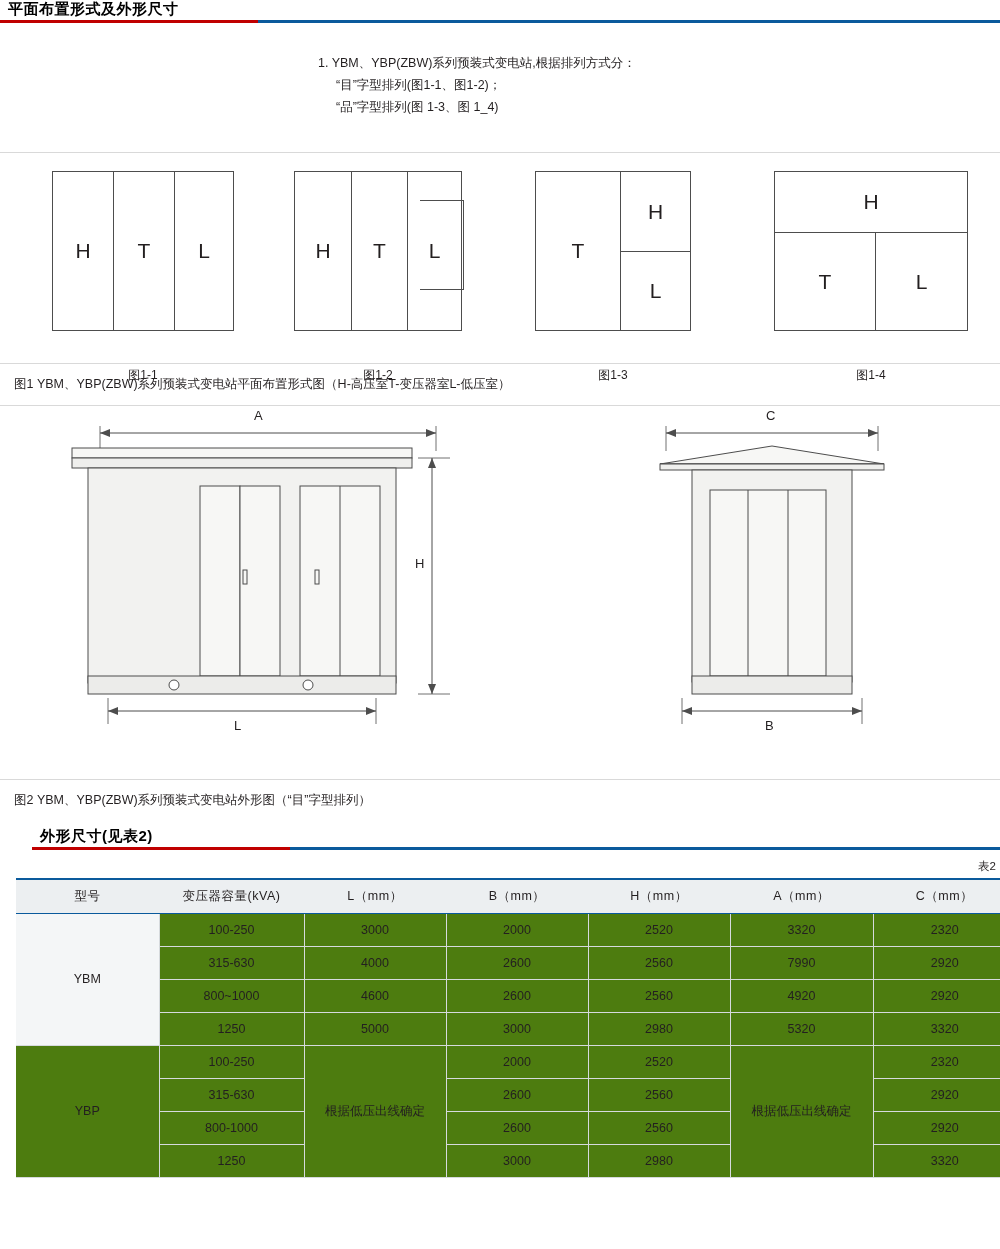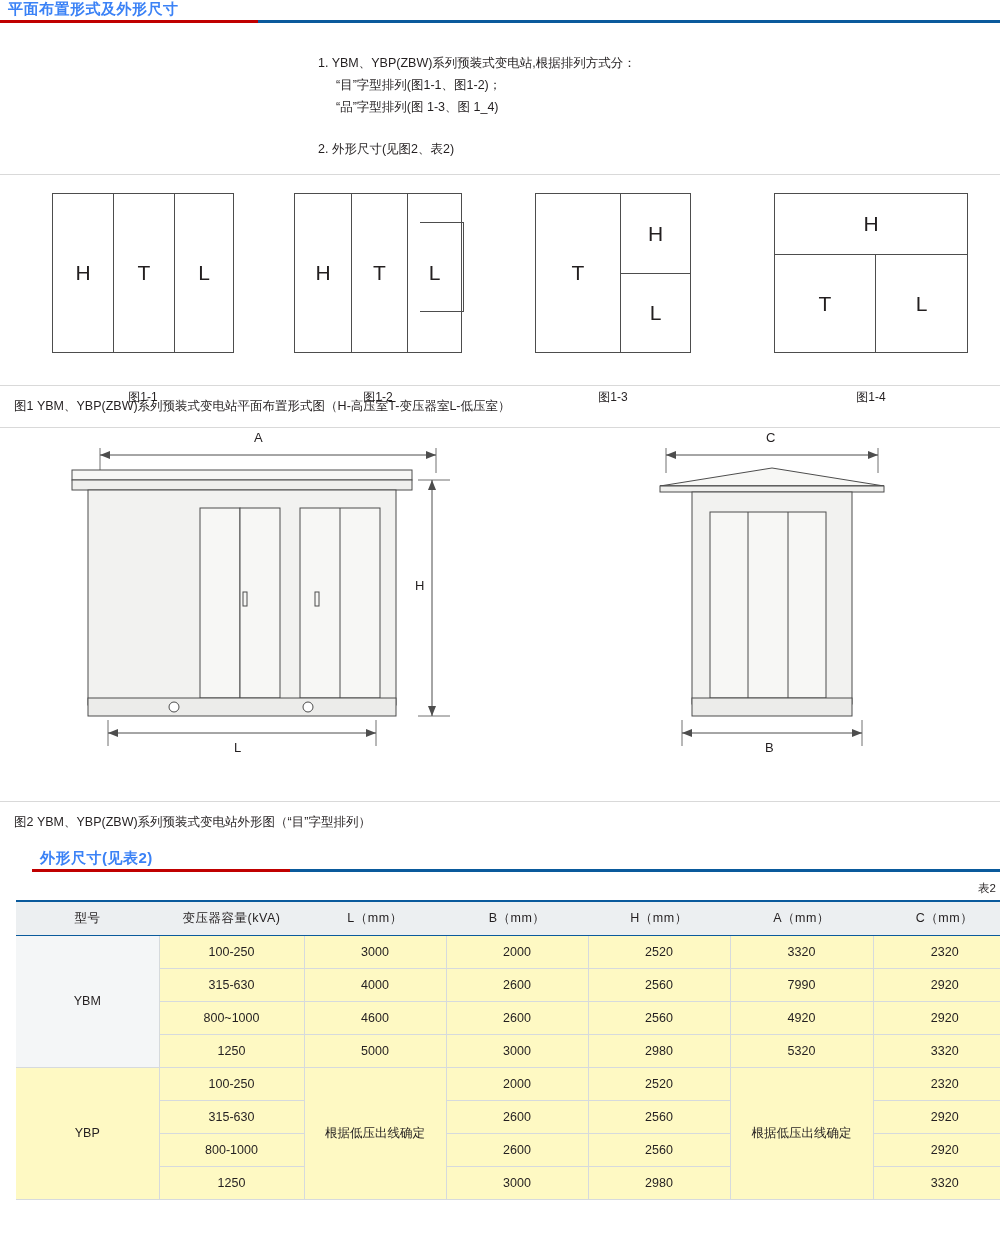--- a/index.html
+++ b/index.html
@@ -18,21 +18,21 @@
   .section-head {
     position: relative;
     height: 26px;
   }
   .section-head .title {
     position: absolute;
     left: 8px;
     top: 0px;
     font-size: 15px;
     font-weight: bold;
-    color: #3b82f6;
+    color: #000000;
     letter-spacing: 0.5px;
   }
   .rule-red {
     position: absolute;
     left: 0;
     top: 20px;
     width: 258px;
     height: 3px;
     background: #c00000;
   }
@@ -139,21 +139,21 @@
     border-bottom: 1px solid #0a5a9c;
     font-weight: normal;
     height: 34px;
     color: #231f20;
     letter-spacing: 0.5px;
   }
   tbody td {
     border: 1px solid #d6dadd;
     text-align: center;
     height: 33px;
-    background: #fef9c3;
+    background: #4d7c0f;
   }
   tbody td.model {
     border-left: none;
   }
   tbody tr td:first-child { border-left: none; }
   tbody tr td:last-child { border-right: none; }
   thead tr th:first-child { border-left: none; }
   thead tr th:last-child { border-right: none; }
   .grp-sep td { border-top: 1px solid #0a5a9c; }
   .alt { background: #f4f6f7 !important; }
@@ -165,21 +165,20 @@
   <div class="title">平面布置形式及外形尺寸</div>
   <div class="rule-red"></div>
   <div class="rule-blue"></div>
 </div>
 
 <div class="intro">
   <div class="ln">1. YBM、YBP(ZBW)系列预装式变电站,根据排列方式分：</div>
   <div class="ln ind">“目”字型排列(图1-1、图1-2)；</div>
   <div class="ln ind">“品”字型排列(图 1-3、图 1_4)</div>
   <div class="sp"></div>
-  <div class="ln">2. 外形尺寸(见图2、表2)</div>
 </div>
 
 <div class="figbox">
   <div class="fig-row">
 
     <div class="fig" style="left:52px;">
       <div class="box" style="width:182px;height:160px;">
         <div class="vdiv" style="left:60px;"></div>
         <div class="vdiv" style="left:121px;"></div>
         <div class="cell" style="left:0;top:0;width:60px;height:158px;">H</div>

